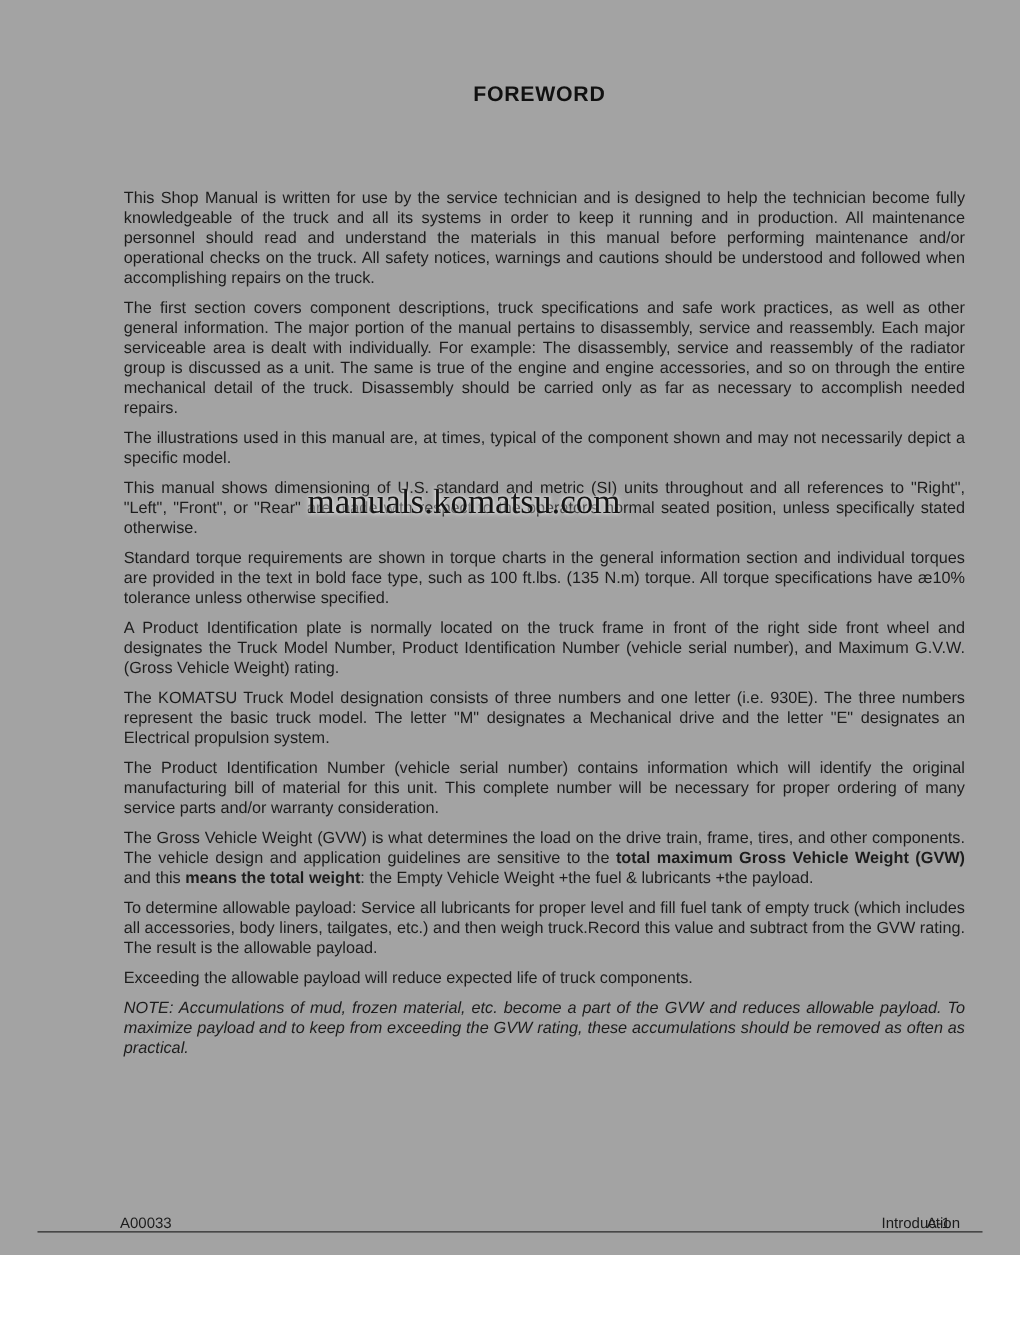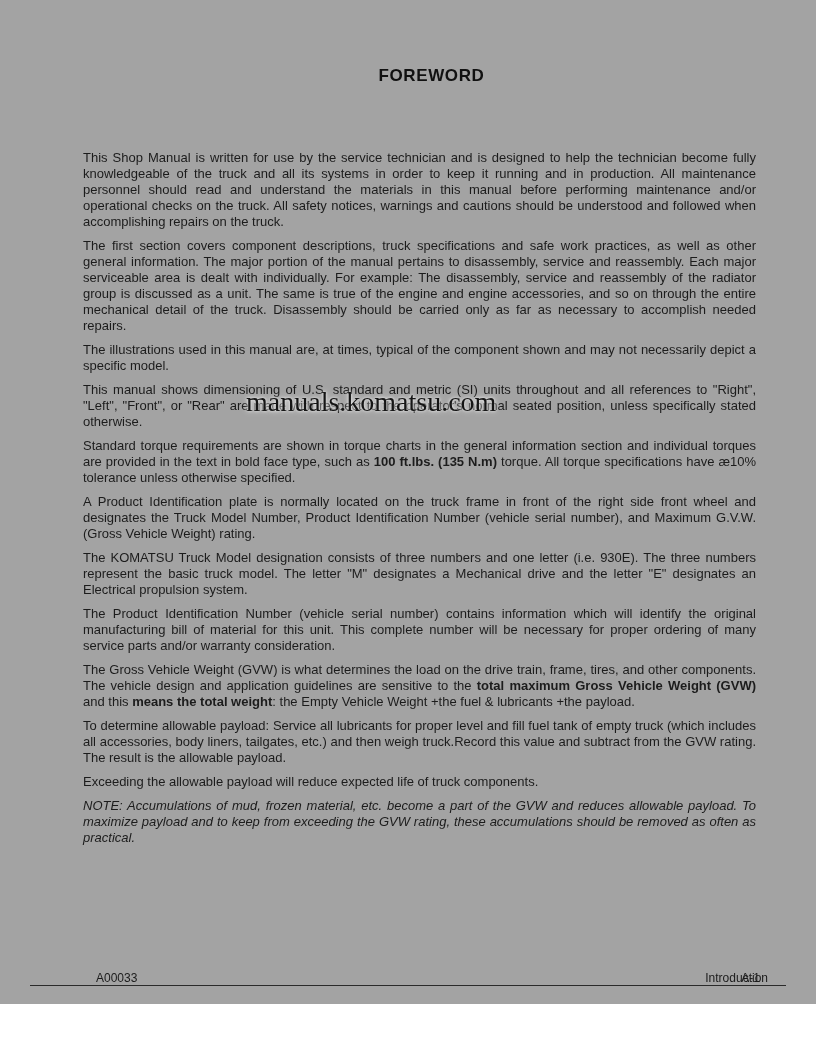--- a/index.html
+++ b/index.html
@@ -4,21 +4,21 @@
 <style>
   html,body{margin:0;padding:0;background:#ffffff;}
   .page{
     position:relative;width:816px;height:1004px;background:#a3a3a3;
     font-family:"Liberation Sans", sans-serif;color:#1c1c1c;overflow:hidden;
   }
   .doc-title{
     position:absolute;top:66px;left:95px;width:673px;text-align:center;
     font-size:17px;font-weight:bold;letter-spacing:0.6px;color:#111;
   }
-  .content{position:absolute;top:150px;left:83px;width:673px;}
+  .content{position:absolute;top:150px;left:99px;width:673px;}
   .para{
     margin:0 0 8px 0;font-size:13px;line-height:16px;text-align:justify;
   }
   .para.note{font-style:italic;}
   .watermark{
     position:absolute;left:246px;top:386px;z-index:5;
     font-family:"Liberation Serif", serif;font-size:28px;color:#151515;
     text-shadow:0 0 3px rgba(255,255,255,.85), 0 0 6px rgba(255,255,255,.7);
     white-space:nowrap;
   }
@@ -33,21 +33,21 @@
 
 <div class="page">
 
   <div class="doc-title">FOREWORD</div>
 
   <div class="content">
       <p class="para"><span>This Shop Manual is written for use by the service technician and is designed to help the technician become fully knowledgeable of the truck and all its systems in order to keep it running and in production. All maintenance personnel should read and understand the materials in this manual before performing maintenance and/or operational checks on the truck. All safety notices, warnings and cautions should be understood and followed when accomplishing repairs on the truck.</span></p>
       <p class="para"><span>The first section covers component descriptions, truck specifications and safe work practices, as well as other general information. The major portion of the manual pertains to disassembly, service and reassembly. Each major serviceable area is dealt with individually. For example: The disassembly, service and reassembly of the radiator group is discussed as a unit. The same is true of the engine and engine accessories, and so on through the entire mechanical detail of the truck. Disassembly should be carried only as far as necessary to accomplish needed repairs.</span></p>
       <p class="para"><span>The illustrations used in this manual are, at times, typical of the component shown and may not necessarily depict a specific model.</span></p>
       <p class="para"><span>This manual shows dimensioning of U.S. standard and metric (SI) units throughout and all references to "Right", "Left", "Front", or "Rear" are made with respect to the operator's normal seated position, unless specifically stated otherwise.</span></p>
-      <p class="para"><span>Standard torque requirements are shown in torque charts in the general information section and individual torques are provided in the text in bold face type, such as </span><span style="font-weight: bold;">100 ft.lbs. (135 N.m)</span><span> torque. All torque specifications have æ10% tolerance unless otherwise specified.</span></p>
+      <p class="para"><span>Standard torque requirements are shown in torque charts in the general information section and individual torques are provided in the text in bold face type, such as </span><span style="font-weight: normal;">100 ft.lbs. (135 N.m)</span><span> torque. All torque specifications have æ10% tolerance unless otherwise specified.</span></p>
       <p class="para"><span>A Product Identification plate is normally located on the truck frame in front of the right side front wheel and designates the Truck Model Number, Product Identification Number (vehicle serial number), and Maximum G.V.W. (Gross Vehicle Weight) rating.</span></p>
       <p class="para"><span>The KOMATSU Truck Model designation consists of three numbers and one letter (i.e. 930E). The three numbers represent the basic truck model. The letter "M" designates a Mechanical drive and the letter "E" designates an Electrical propulsion system.</span></p>
       <p class="para"><span>The Product Identification Number (vehicle serial number) contains information which will identify the original manufacturing bill of material for this unit. This complete number will be necessary for proper ordering of many service parts and/or warranty consideration.</span></p>
       <p class="para"><span>The Gross Vehicle Weight (GVW) is what determines the load on the drive train, frame, tires, and other components. The vehicle design and application guidelines are sensitive to the </span><span style="font-weight: bold;">total maximum Gross Vehicle Weight (GVW)</span><span> and this </span><span style="font-weight: bold;">means the total weight</span><span>: the Empty Vehicle Weight +the fuel &amp; lubricants +the payload.</span></p>
       <p class="para"><span style="font-weight: normal;">To determine allowable payload:</span><span> Service all lubricants for proper level and fill fuel tank of empty truck (which includes all accessories, body liners, tailgates, etc.) and then weigh truck.Record this value and subtract from the GVW rating. The result is the allowable payload.</span></p>
       <p class="para"><span>Exceeding the allowable payload will reduce expected life of truck components.</span></p>
       <p class="para note"><span>NOTE: Accumulations of mud, frozen material, etc. become a part of the GVW and reduces allowable payload. To maximize payload and to keep from exceeding the GVW rating, these accumulations should be removed as often as practical.</span></p>
     </div>
 
   <div class="watermark">manuals.komatsu.com</div>

